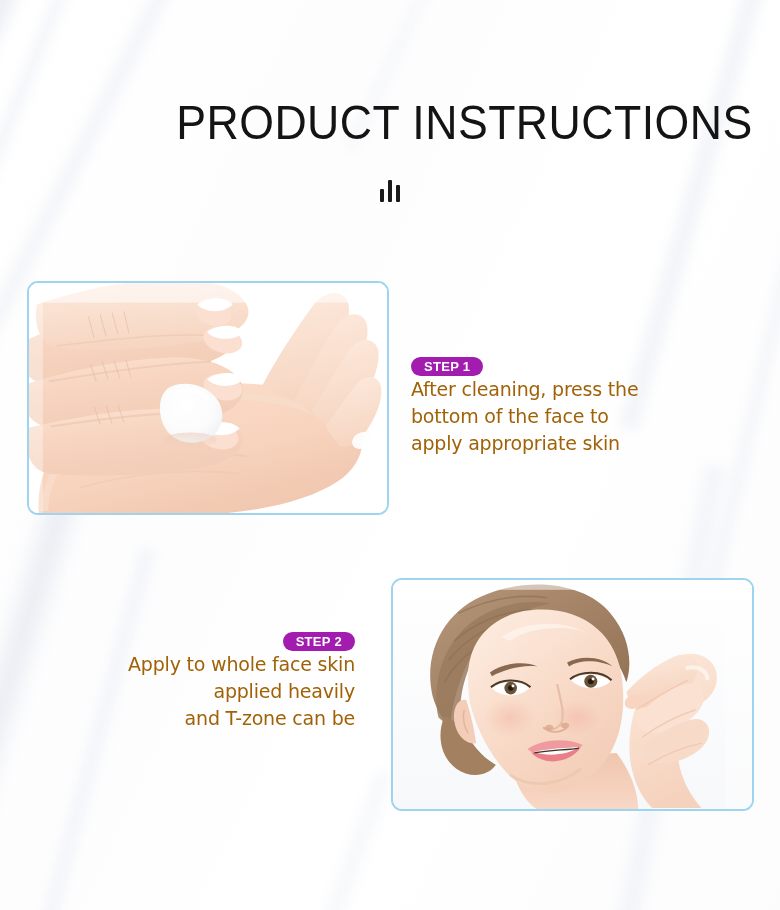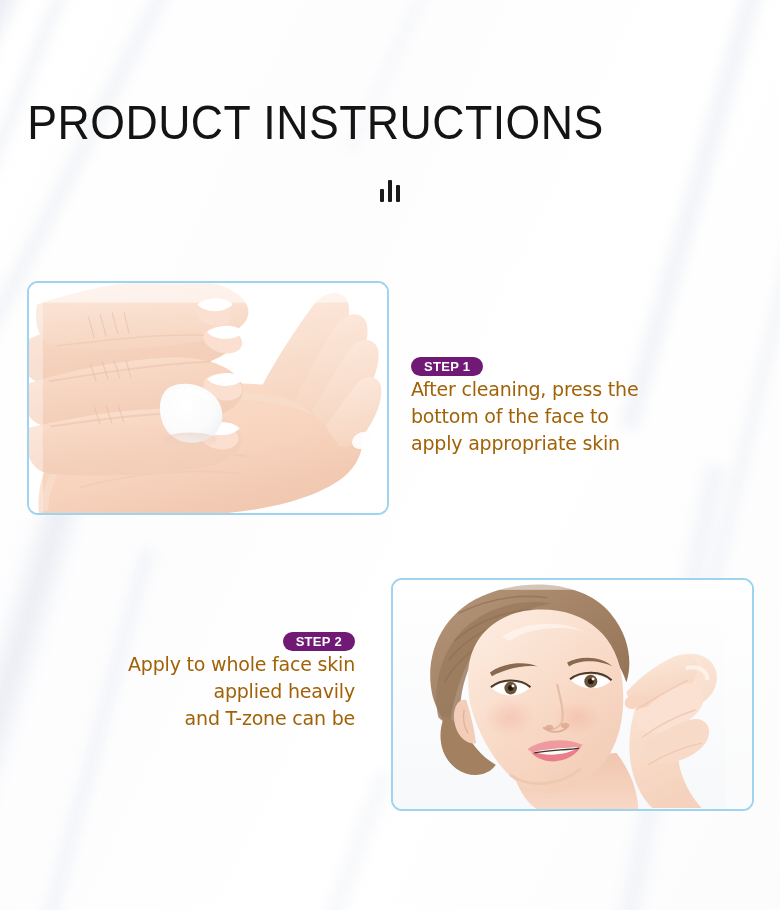--- a/index.html
+++ b/index.html
@@ -48,21 +48,21 @@
   .sw8 { left: 640px;  top: 460px;  width: 34px;  height: 620px; transform: rotate(11deg); opacity: .45; }
   .sw9 { left: 300px;  top: 760px;  width: 26px;  height: 420px; transform: rotate(20deg); opacity: .35; }
   .sw10{ left: 430px;  top: -250px; width: 18px;  height: 420px; transform: rotate(25deg); opacity: .3; }
 
   
   .header {
     position: absolute;
     left: 0;
     top: 98px;
     width: 780px;
-    text-align: left;
+    text-align: right;
   }
   .page-title {
     font-family: "Liberation Sans Narrow", "Liberation Sans", sans-serif;
     font-size: 48px;
     line-height: 50px;
     letter-spacing: 0.5px;
     color: #141414;
     font-weight: 400;
     transform: scaleX(0.93);
     white-space: nowrap;
@@ -105,21 +105,21 @@
 
   .step-text {
     position: absolute;
     box-sizing: border-box;
   }
   .row1 .step-text { left: 411px; top: 76px; width: 330px; text-align: left; }
   .row2 .step-text { left: 40px;  top: 54px; width: 315px; text-align: right; }
 
   .step-badge {
     display: inline-block;
-    background: #701a75;
+    background: #a21caf;
     color: #ffffff;
     font-family: "Liberation Sans", sans-serif;
     font-weight: bold;
     font-size: 13px;
     line-height: 19px;
     letter-spacing: 0.3px;
     padding: 0 13px;
     border-radius: 10px;
     white-space: nowrap;
   }

